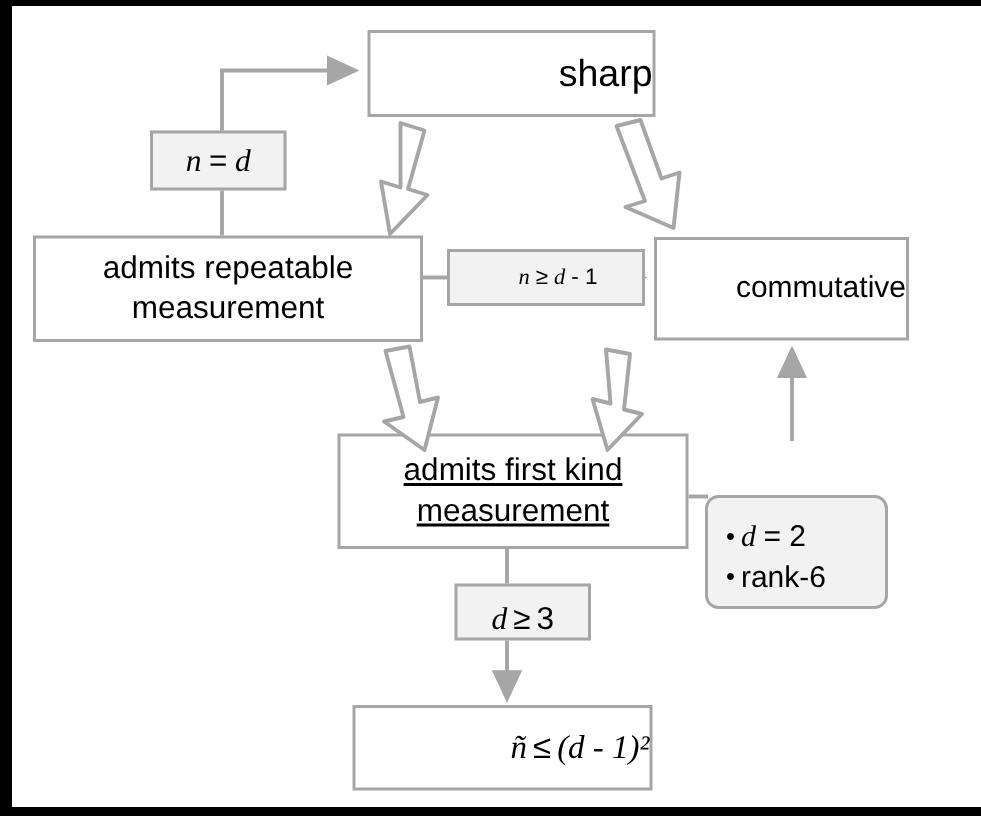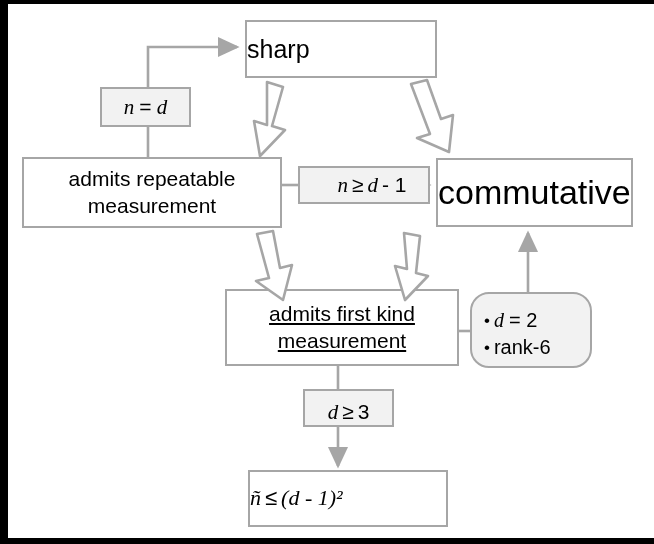--- a/index.html
+++ b/index.html
@@ -24,21 +24,21 @@
     background: #ffffff;
     overflow: hidden;
   }
   .node {
     position: absolute;
     box-sizing: border-box;
     border: 2px solid #a6a6a6;
     background: #ffffff;
     display: flex;
     align-items: center;
-    justify-content: flex-start;
+    justify-content: flex-end;
     text-align: center;
     color: #000000;
     line-height: 1.28;
   }
   .node .lines {
     width: 100%;
     padding: 0 6px;
     box-sizing: border-box;
   }
   .label-chip {
@@ -51,52 +51,53 @@
     align-items: center;
     justify-content: center;
     text-align: center;
     color: #000000;
     z-index: 6;
   }
   .bullets {
     position: absolute;
     box-sizing: border-box;
     border: 2px solid #a6a6a6;
-    border-radius: 19px;
+    border-radius: 9px;
     background: #f2f2f2;
     color: #000000;
     z-index: 6;
     padding: 7px 10px 0 12px;
     display: flex;
     flex-direction: column;
     justify-content: center;
+    margin-top: 38px;
   }
   .bullets .brow {
     display: block;
     white-space: nowrap;
     line-height: 1.32;
   }
   .bullets .dot { font-size: 17px; vertical-align: 1px; margin-right: 4px; }
   .it { font-style: italic; font-family: "Liberation Serif", serif; }
   svg.edges {
     position: absolute;
     left: 0; top: 0;
     width: 646px;
     height: 534px;
     z-index: 2;
     pointer-events: none;
   }
   .sharp-node      { left: 237px; top: 16px;  width: 192px; height: 58px;  font-size: 25px; }
   .repeat-node     { left: 14px;  top: 153px; width: 260px; height: 71px;  font-size: 21px; }
-  .commut-node     { left: 428px; top: 154px; width: 197px; height: 69px;  font-size: 34px; }
+  .commut-node     { left: 428px; top: 154px; width: 170px; height: 69px;  font-size: 20px; }
   .firstkind-node  { left: 217px; top: 285px; width: 234px; height: 77px;  font-size: 21px; text-decoration: underline; }
-  .bottom-node     { left: 240px; top: 466px; width: 200px; height: 57px;  font-size: 22px; }
+  .bottom-node     { left: 227px; top: 466px; width: 200px; height: 57px;  font-size: 22px; }
 
   .chip-nd   { left: 92px;  top: 83px;  width: 91px;  height: 40px; font-size: 21px; }
-  .chip-ndm1 { left: 290px; top: 162px; width: 132px; height: 38px; font-size: 21px; padding-left: 16px; }
+  .chip-ndm1 { left: 290px; top: 162px; width: 132px; height: 38px; font-size: 15px; padding-left: 16px; }
   .chip-d3   { left: 295px; top: 385px; width: 91px;  height: 38px; font-size: 21px; align-items: flex-end; }
   .bullets-box { left: 462px; top: 288px; width: 122px; height: 76px; font-size: 20px; }
 </style>
 </head>
 <body>
 
 <div id="stage">
   <div id="canvas">
 
     <svg class="edges" viewBox="0 0 646 534" xmlns="http://www.w3.org/2000/svg">

